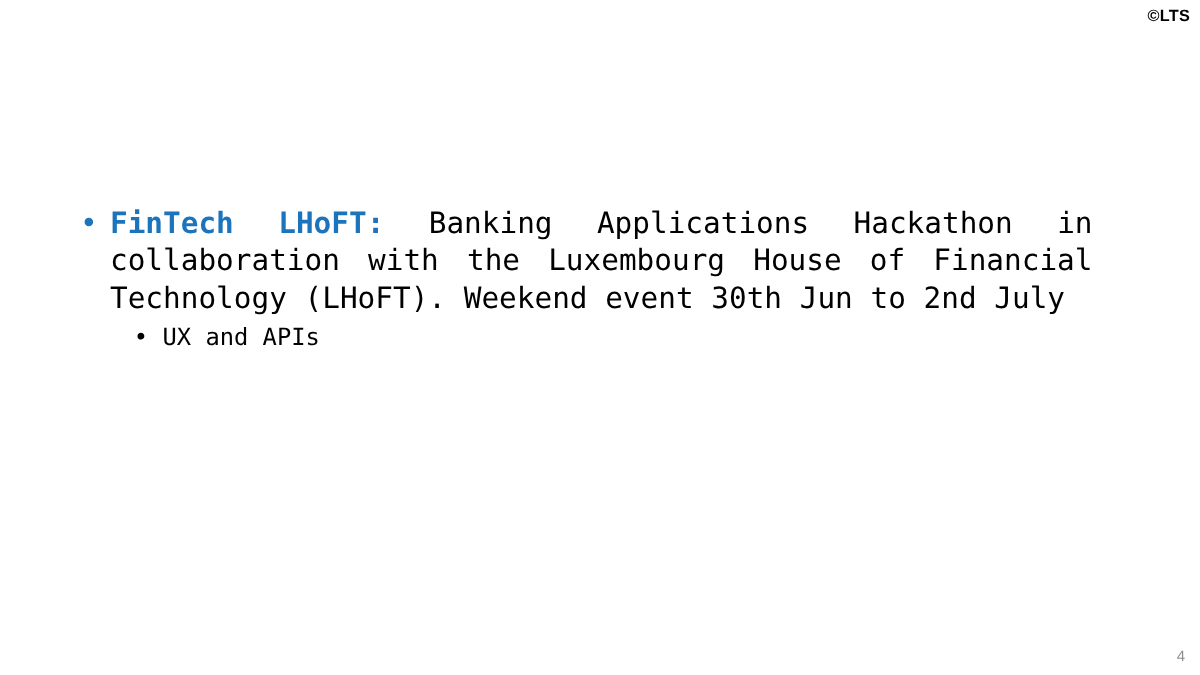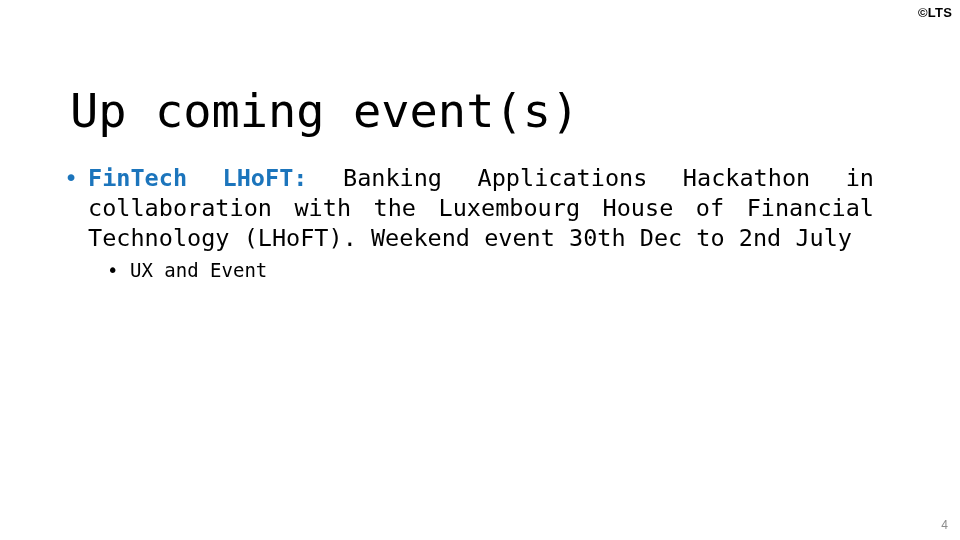--- a/index.html
+++ b/index.html
@@ -111,29 +111,28 @@
     color: #8c8c8c;
   }
 </style>
 </head>
 <body>
 
 <div class="slide">
 
   <div class="copyright">©LTS</div>
 
-  <h1 class="slide-title">Up coming event(s)</h1>
 
   <div class="body-block">
 
     <div class="bullet-l1">
-      <span class="marker">•</span><span class="lead">FinTech LHoFT:</span><span> </span><span>Banking Applications Hackathon in collaboration with the Luxembourg House of Financial Technology (LHoFT). Weekend event 30th Dec to 2nd July</span>
+      <span class="marker">•</span><span class="lead">FinTech LHoFT:</span><span> </span><span>Banking Applications Hackathon in collaboration with the Luxembourg House of Financial Technology (LHoFT). Weekend event 30th Jun to 2nd July</span>
     </div>
 
     <div class="bullet-l2">
-      <span class="marker">•</span><span>UX and Event</span>
+      <span class="marker">•</span><span>UX and APIs</span>
     </div>
 
   </div>
 
   <div class="page-number">4</div>
 
 </div>
 
 </body></html>

